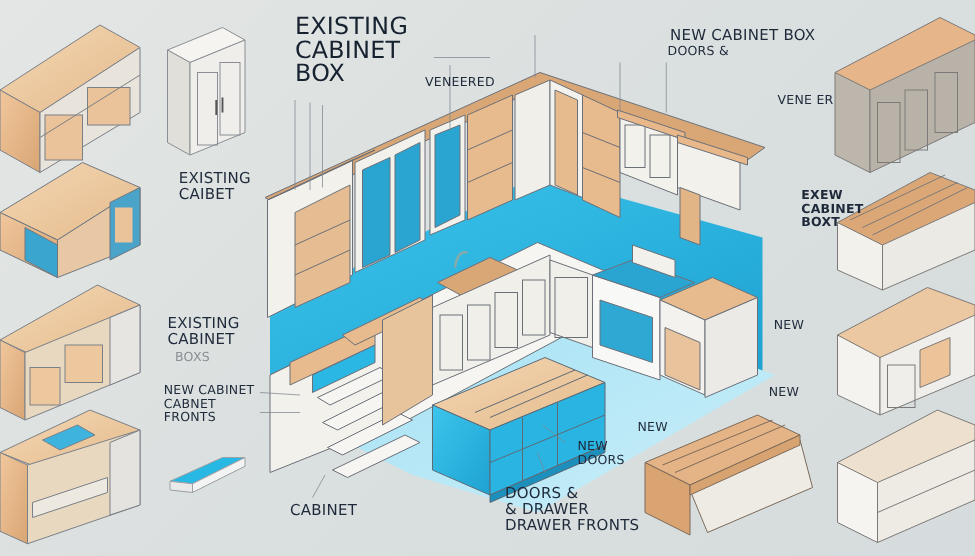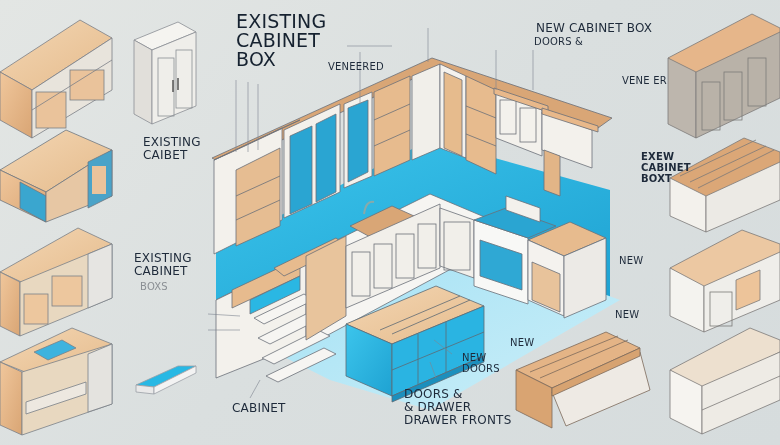--- a/index.html
+++ b/index.html
@@ -225,29 +225,32 @@
     <line x1="208" y1="330" x2="240" y2="330"></line>
     <line x1="260" y1="380" x2="250" y2="398"></line>
     <line x1="434" y1="340" x2="452" y2="354"></line>
     <line x1="430" y1="362" x2="436" y2="378"></line>
   </g>
 </svg>
 
 <div class="lbl xl" style="left:236px;top:12px;">EXISTING
 CABINET
 BOX</div>
-<div class="lbl sm" style="left:328px;top:62px;">VENEERED</div>
+<div class="lbl sm" style="left:340px;top:62px;">VENEERED</div>
 <div class="lbl md" style="left:492px;top:22px;margin-left:44px;">NEW  CABINET BOX</div>
 <div class="lbl sm" style="left:534px;top:37px;">DOORS  &amp;</div>
 <div class="lbl sm" style="left:580px;top:76px;margin-left:42px;">VENE ER</div>
 <div class="lbl md" style="left:143px;top:136px;">EXISTING
 CAIBET</div>
 <div class="lbl md" style="left:134px;top:252px;">EXISTING
 CABINET</div>
 <div class="lbl sm faint" style="left:140px;top:282px;">BOXS</div>
+<div class="lbl sm" style="left:131px;top:308px;">NEW CABINET
+CABNET
+FRONTS</div>
 <div class="lbl md" style="left:232px;top:402px;">CABINET</div>
 <div class="lbl sm" style="left:641px;top:152px;font-weight:bold;">EXEW
 CABINET
 BOXT</div>
 <div class="lbl sm" style="left:619px;top:256px;">NEW</div>
 <div class="lbl sm" style="left:615px;top:310px;">NEW</div>
 <div class="lbl sm" style="left:510px;top:338px;">NEW</div>
 <div class="lbl sm" style="left:462px;top:353px;">NEW
 DOORS</div>
 <div class="lbl md" style="left:404px;top:388px;">DOORS &amp;

